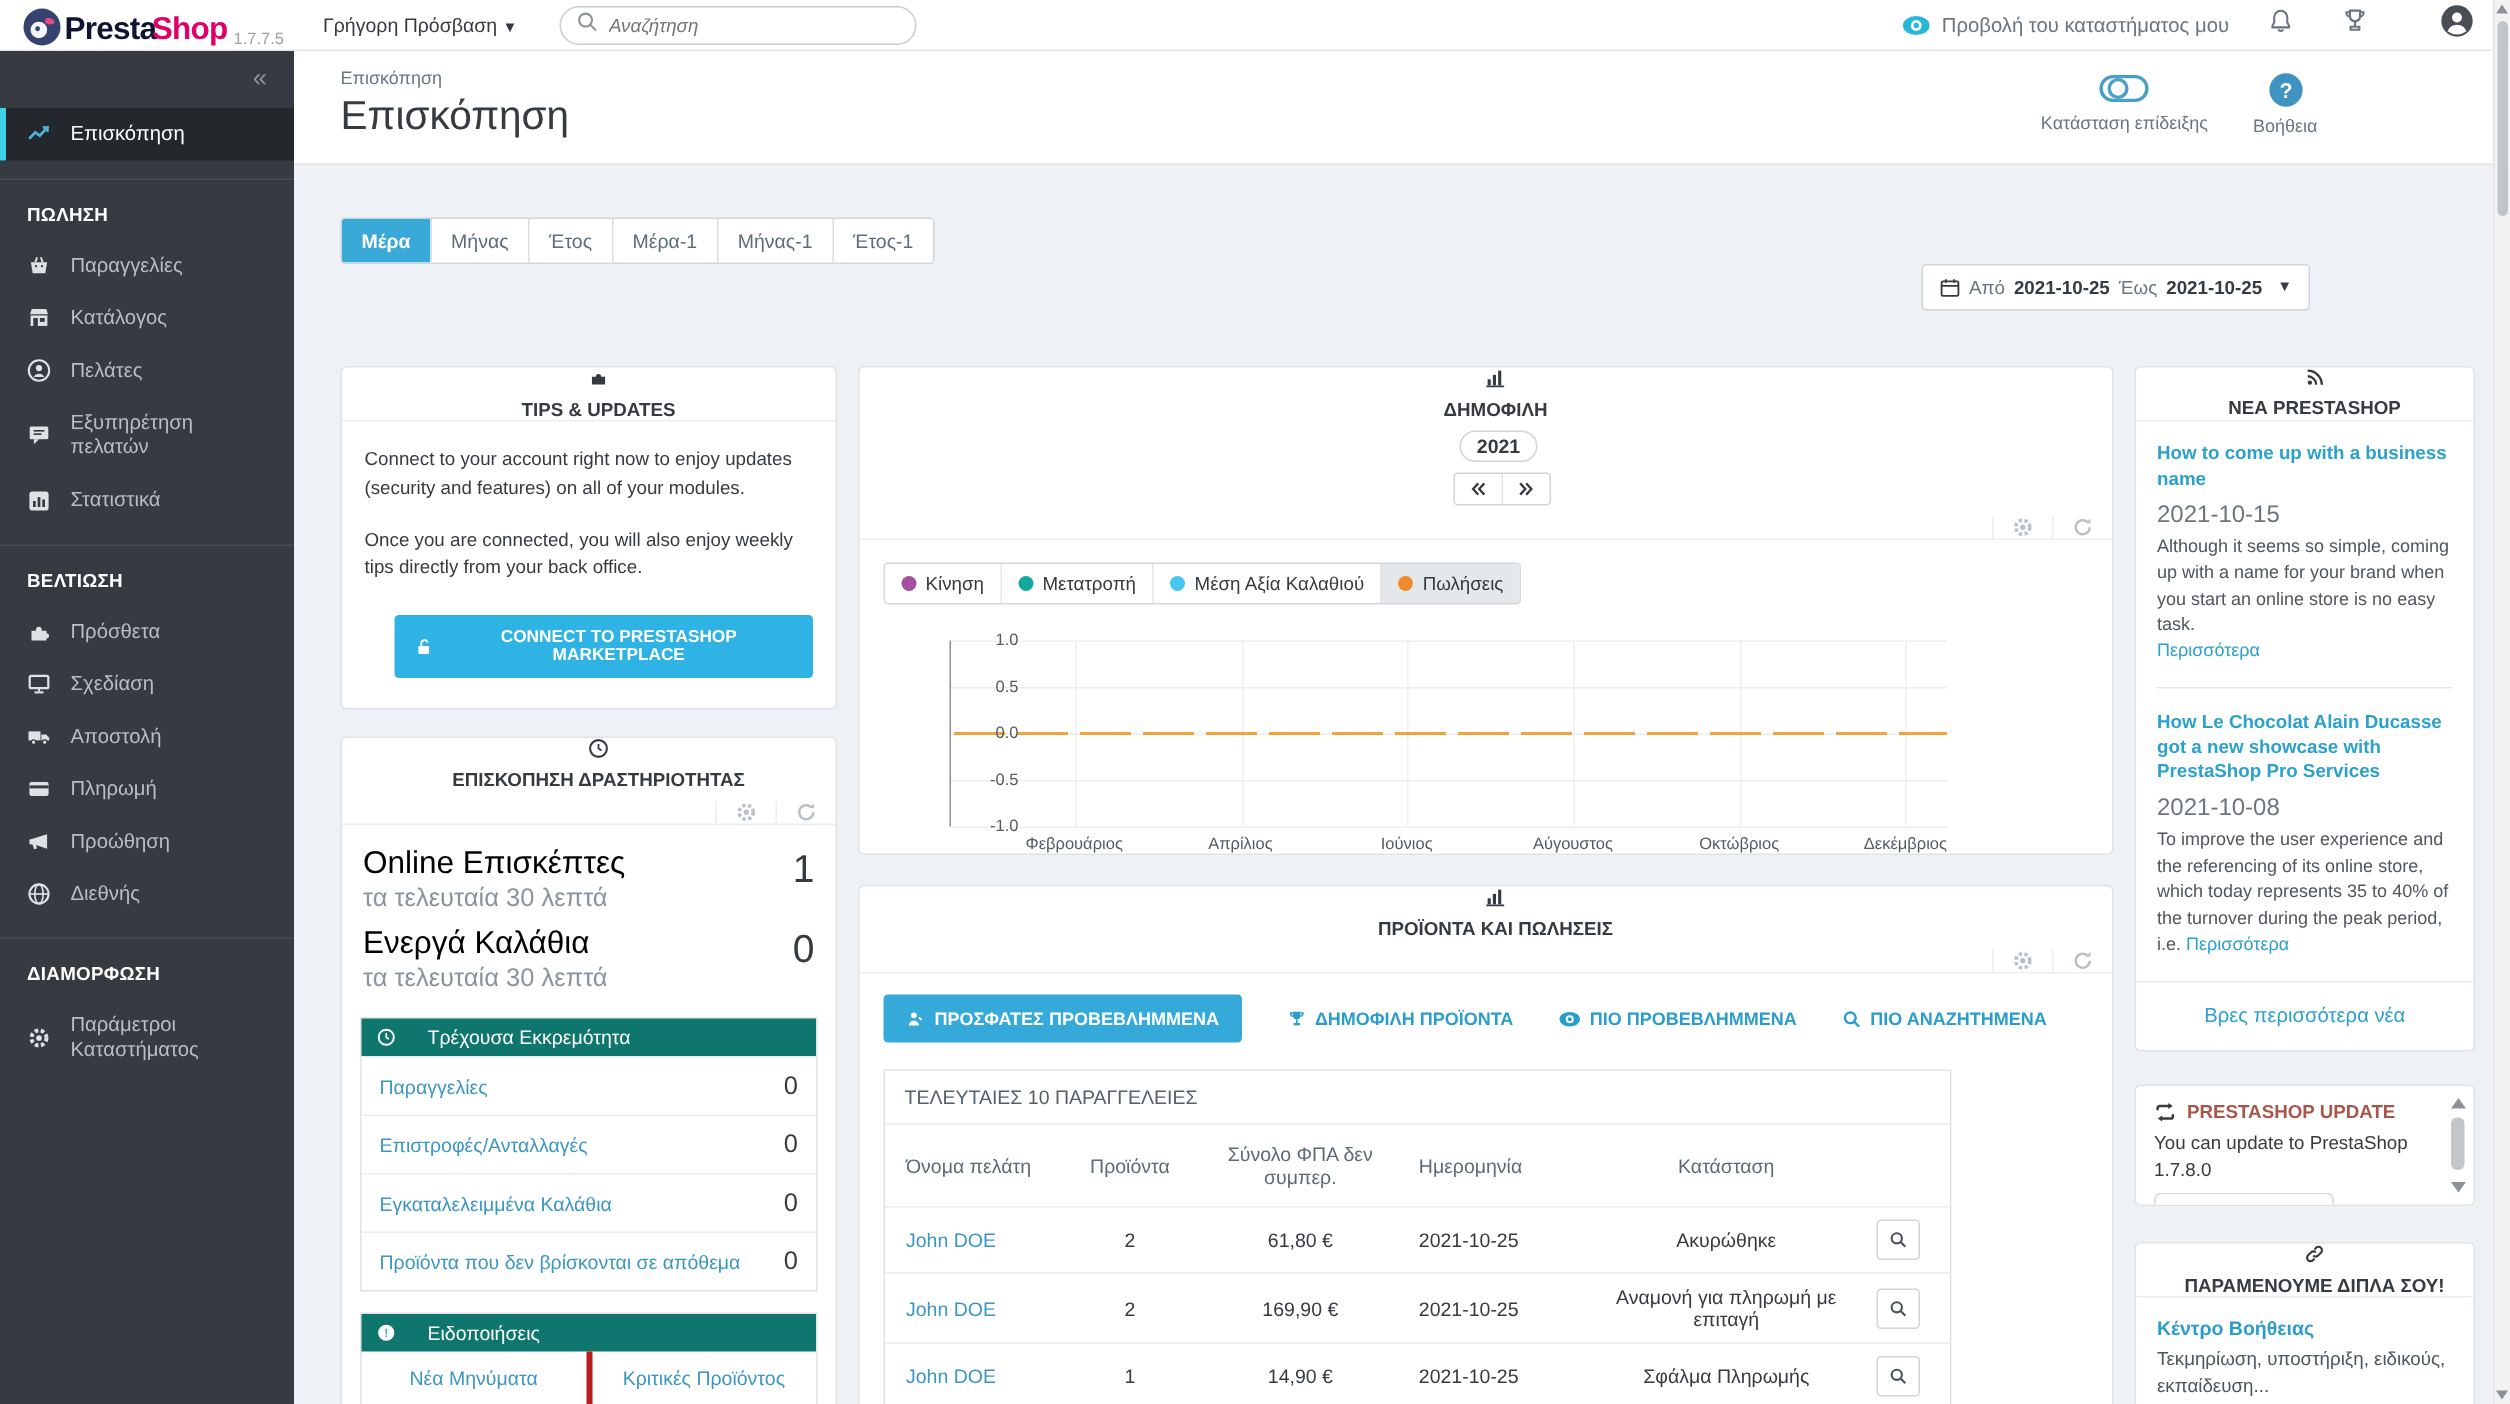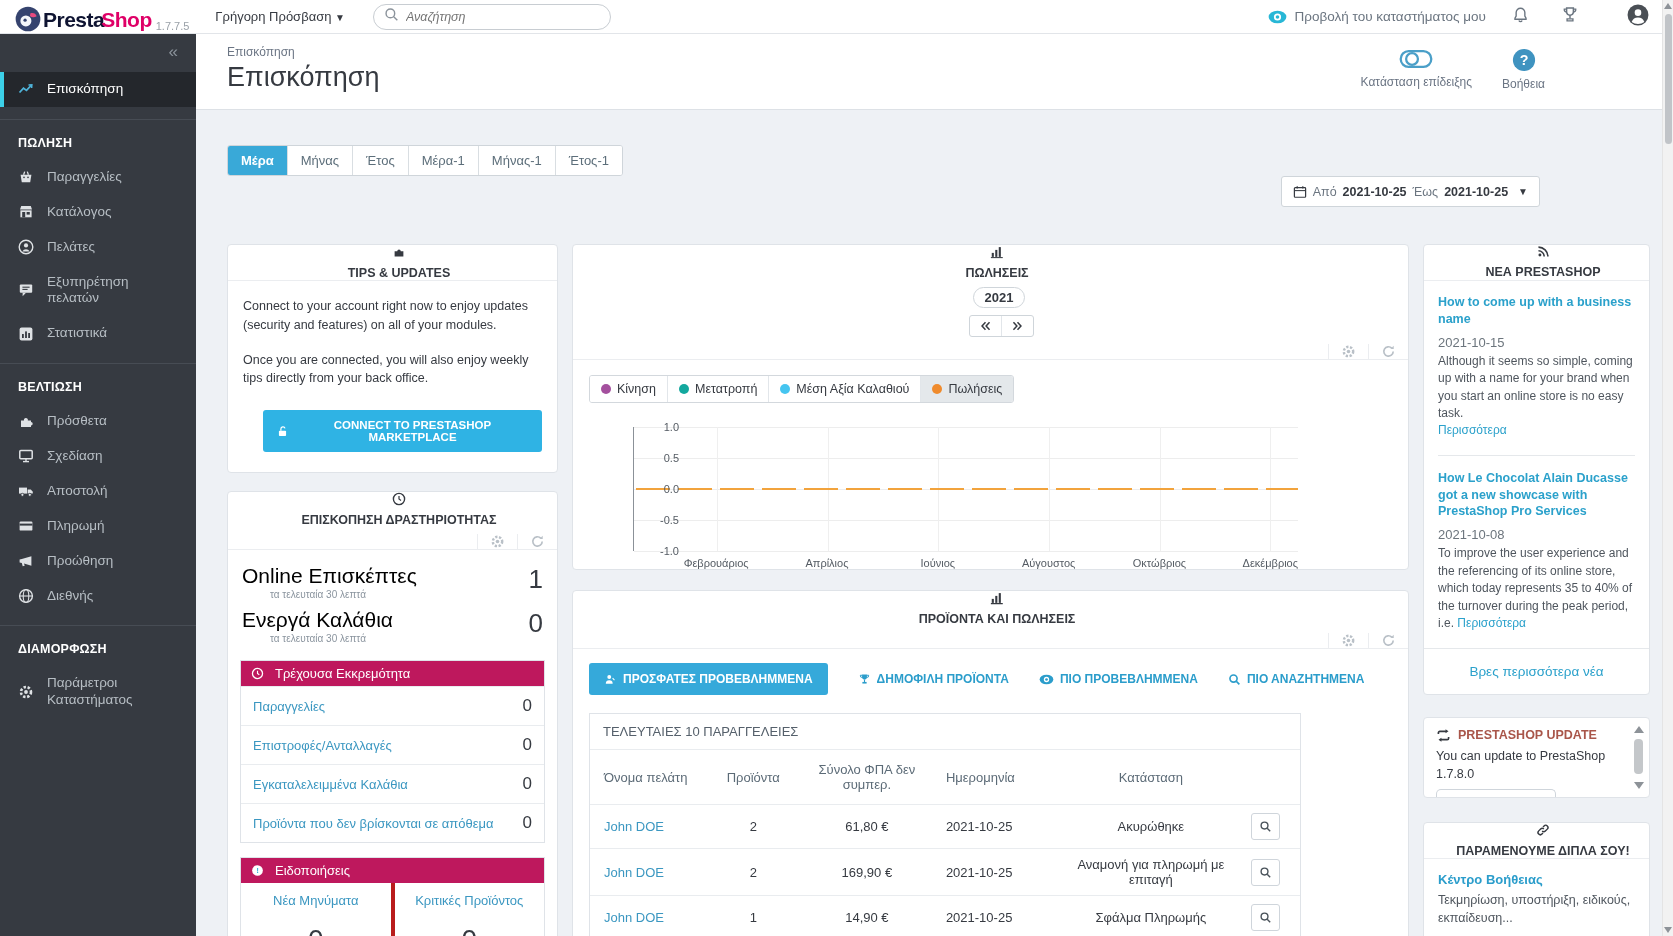--- a/index.html
+++ b/index.html
@@ -64,24 +64,24 @@
 
   
   .tips-body { padding:16px 15px 20px; font-size:12.5px; color:#363a41; line-height:1.5; }
   .tips-body p + p { margin-top:16px; }
   .connect-btn { margin:22px 0 0 20px; display:inline-flex; align-items:center; gap:7px; background:#2fb3e4; color:#fff; border:none; border-radius:3px; font-weight:bold; font-size:11.5px; padding:9px 13px; cursor:pointer; font-family:"Liberation Sans",sans-serif; }
 
   
   .act-stats { padding:6px 14px 2px; }
   .act-stat { display:flex; align-items:flex-start; margin-top:8px; }
   .act-stat-label { font-size:21px; color:#000000; font-weight:400; cursor:pointer;}
-  .act-stat-sub { font-size:10px; color:#8a949e; margin-top:1px;margin-left:28px; }
+  .act-stat-sub { font-size:17px; color:#8a949e; margin-top:1px; }
   .act-stat-val { margin-left:auto; font-size:26px; color:#363a41; font-weight:400; }
   .subbox { margin:14px 12px 0; border:1px solid #dfe3e8; }
-  .subbox-bar { background:#be185d; color:#fff; font-size:13px; display:flex; align-items:center; gap:11px; padding:5px 10px; }
+  .subbox-bar { background:#0f766e; color:#fff; font-size:13px; display:flex; align-items:center; gap:21px; padding:5px 10px; }
   .subrow { display:flex; align-items:center; padding:9px 12px; border-top:1px solid #e9ecef; font-size:13px; }
   .subrow:first-of-type { border-top:none; }
   .subrow a { color:#3b97c1; text-decoration:none; cursor:pointer;}
   .subrow .val { margin-left:auto; font-size:17px; color:#363a41; }
   .notif-cols { display:flex; text-align:center; }
   .notif-cell { flex:1; padding:10px 4px 26px; }
   .notif-cell + .notif-cell { border-left:4px solid #b91c1c; }
   .notif-label { font-size:13px; color:#3b97c1; cursor:pointer;}
   .notif-val { font-size:28px; color:#363a41; margin-top:16px; }
 
@@ -114,21 +114,21 @@
   table.orders { width:100%; border-collapse:collapse; font-size:13px; }
   table.orders th { font-weight:normal; color:#5c6b77; text-align:left; padding:12px 8px; }
   table.orders td { padding:8px 8px; border-top:1px solid #e9ecef; color:#363a41; }
   table.orders .c { text-align:center; }
   table.orders a { color:#3b97c1; text-decoration:none; cursor:pointer; }
   .row-zoom { width:29px; height:27px; border:1px solid #cfd5db; border-radius:3px; background:#fff; display:flex; align-items:center; justify-content:center; color:#49525a; cursor:pointer; }
 
   
   .news-body { padding:13px 14px 0; }
   .news-title { font-size:12.5px; font-weight:bold; color:#2ba1cb; line-height:1.35; cursor:pointer; }
-  .news-date { font-size:13px; color:#6c757d; margin:7px 0 3px; }
+  .news-date { font-size:16px; color:#6c757d; margin:7px 0 3px; }
   .news-text { font-size:12px; color:#4f565e; line-height:1.45; }
   .news-text a, .more-link { color:#2ba1cb; text-decoration:none; cursor:pointer; }
   .news-sep { border-top:1px solid #e5e8eb; margin:15px 0 14px; }
   .news-footer { border-top:1px solid #e5e8eb; margin-top:16px; padding:13px 0 14px; text-align:center; }
   .news-footer a { font-size:13.5px; color:#2ba1cb; text-decoration:none; cursor:pointer;}
 
   .update-panel { position:relative; margin-top:22px; height:81px; overflow:hidden; }
   .update-title { display:flex; align-items:center; gap:7px; padding:10px 12px 6px; font-size:12.5px; font-weight:bold; color:#a9564a; }
   .update-text { padding:0 30px 0 12px; font-size:12.5px; color:#363a41; line-height:1.4; }
   .update-btn-partial { margin:6px 0 0 12px; width:120px; height:12px; border:1px solid #cfd5db; border-bottom:none; border-radius:5px 5px 0 0; background:#fff; }
@@ -511,21 +511,21 @@
         <div class="panel" style="height:326px;">
           <div class="panel-h">
             <span class="ph-icon">
               <svg width="14" height="14" viewBox="0 0 16 16">
                   <rect x="2" y="9" width="2.4" height="4.6" fill="currentColor"></rect>
                   <rect x="6" y="5.6" width="2.4" height="8" fill="currentColor"></rect>
                   <rect x="10" y="2.4" width="2.4" height="11.2" fill="currentColor"></rect>
                   <line x1="1" y1="14.4" x2="14.6" y2="14.4" stroke="currentColor" stroke-width="1.2"></line>
                 </svg>
             </span>
-            <span>ΠΩΛΗΣΕΙΣ</span>
+            <span>ΔΗΜΟΦΙΛΗ</span>
             <span class="year-pill">2021</span>
             <span class="nav-pair">
               <span class="nbtn">
                 <svg width="13" height="12" viewBox="0 0 16 16">
                     <path d="M8 3 3.4 8 8 13M13.4 3 8.8 8l4.6 5" fill="none" stroke="#363a41" stroke-width="2"></path>
                   </svg>
               </span>
               <span class="nbtn">
                 <svg width="13" height="12" viewBox="0 0 16 16">
                     <path d="M8 3l4.6 5L8 13M2.6 3l4.6 5-4.6 5" fill="none" stroke="#363a41" stroke-width="2"></path>

